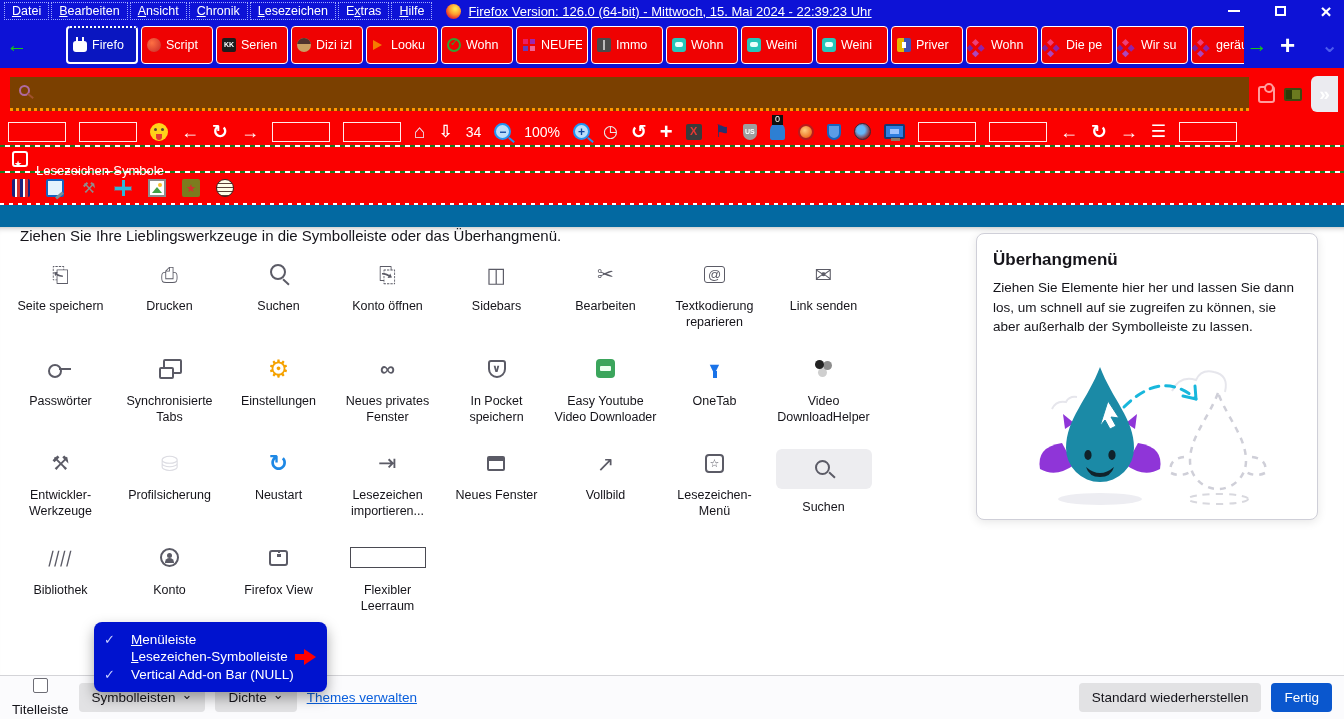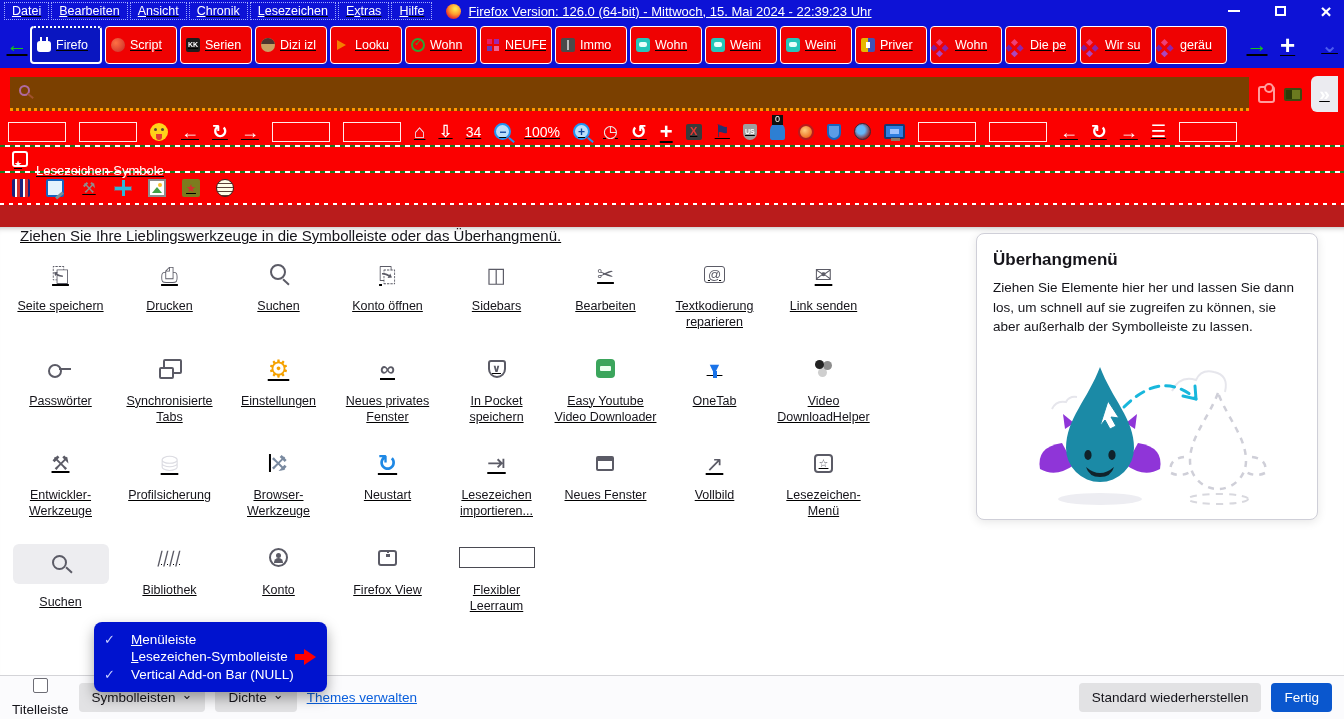--- a/index.html
+++ b/index.html
@@ -1,18 +1,18 @@
 <!DOCTYPE html>
 <html><head>
 <meta charset="utf-8">
 <style>
   * { margin:0; padding:0; box-sizing:border-box; }
   html,body { width:1344px; height:719px; overflow:hidden; }
   body { font-family:"Liberation Sans","DejaVu Sans",sans-serif; background:#fff; }
-  .window { position:relative; width:1344px; height:719px; overflow:hidden; background:#b91c1c;text-decoration:underline; }
+  .window { position:relative; width:1344px; height:719px; overflow:hidden; background:#0369a1; }
 
   
   .menubar { height:22px; background:#0d12d6; display:flex; align-items:center; padding-left:4px; position:relative; }
   .menus { display:flex; gap:2px; }
   .menu-item { border:1px dotted #9ea8ff; padding:1px 7px; font-size:12.5px; color:#fff; white-space:nowrap; cursor:default; }
   .menu-item u { text-decoration:underline; }
   .titlewrap { display:flex; align-items:center; gap:7px; margin-left:14px; }
   .ff-logo { width:15px; height:15px; border-radius:50%;
     background:radial-gradient(circle at 62% 32%, #ffe14d 8%, #ff9a2e 42%, #e5302f 72%, #8a2bb8 100%); }
   .title-text { color:#fff; font-size:13px; text-decoration:underline; white-space:nowrap; }
@@ -23,21 +23,21 @@
   .wc-close::before { content:"×"; color:#fff; font-size:19px; font-weight:bold; line-height:1; }
 
   
   .tabbar { height:46px; background:#0d12d6; display:flex; align-items:center; padding:0 4px; }
   .scrollarrow { font-weight:bold; font-size:21px; color:#18c418; width:26px; text-align:center; flex:none; cursor:pointer; }
   .scrollarrow.left::before { content:"←"; }
   .scrollarrow.right::before { content:"→"; }
   .tabs { display:flex; gap:3px; overflow:hidden; flex:none; width:1214px; }
   .tab { flex:none; width:72px; height:38px; background:#ef0202; border:1.5px solid #fff; border-radius:4px;
     display:flex; align-items:center; gap:5px; padding:0 5px; overflow:hidden; cursor:pointer; }
-  .tab.active { background:#0a16c0; border:2px solid #fff; border-top-style:dotted; }
+  .tab.active { background:#0a16c0; border:2px solid #fff; border-top-style:dotted;margin-left:36px; }
   .tablabel { color:#fff; font-size:12.5px; white-space:nowrap; overflow:hidden; }
   .tabicon { flex:none; width:14px; height:14px; position:relative; display:inline-block; }
   .ti-firefox-plug { background:#fff; border-radius:3px; height:11px; margin-top:3px; }
   .ti-firefox-plug::before { content:""; position:absolute; top:-4px; left:3px; width:2px; height:5px; background:#fff; box-shadow:6px 0 0 #fff; }
   .ti-script { border-radius:50%; background:radial-gradient(circle at 35% 35%, #ff7043, #c62828); }
   .ti-serien { background:#1c1c1c; border-radius:2px; color:#fff; font-size:7px; font-weight:bold; text-align:center; line-height:14px; }
   .ti-serien::before { content:"KK"; }
   .ti-dizi { border-radius:50%; background:#c9a063; overflow:hidden; }
   .ti-dizi::before { content:""; position:absolute; top:0; left:0; right:0; height:6px; background:#4e342e; }
   .ti-looku { }
@@ -490,26 +490,20 @@
           <span class="pal-label">Entwickler-Werkzeuge</span>
         </div>
         <div class="pal-item">
           <span class="pal-icon-slot">
             <span class="pi pi-profile-backup"></span>
           </span>
           <span class="pal-label">Profilsicherung</span>
         </div>
         <div class="pal-item">
           <span class="pal-icon-slot">
-            <span class="pi pi-browser-tools"></span>
-          </span>
-          <span class="pal-label">Browser-Werkzeuge</span>
-        </div>
-        <div class="pal-item">
-          <span class="pal-icon-slot">
             <span class="pi pi-restart"></span>
           </span>
           <span class="pal-label">Neustart</span>
         </div>
         <div class="pal-item">
           <span class="pal-icon-slot">
             <span class="pi pi-import"></span>
           </span>
           <span class="pal-label">Lesezeichen importieren...</span>
         </div>

